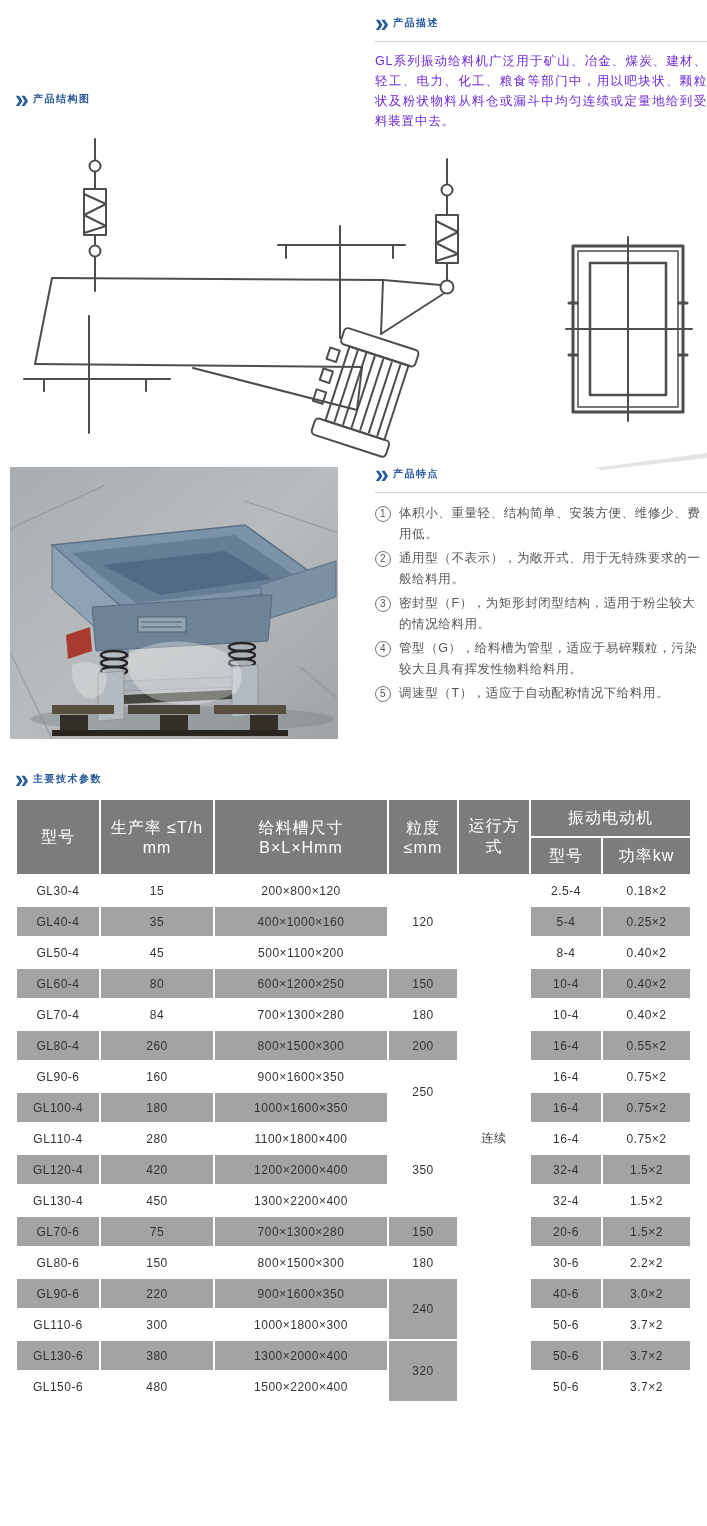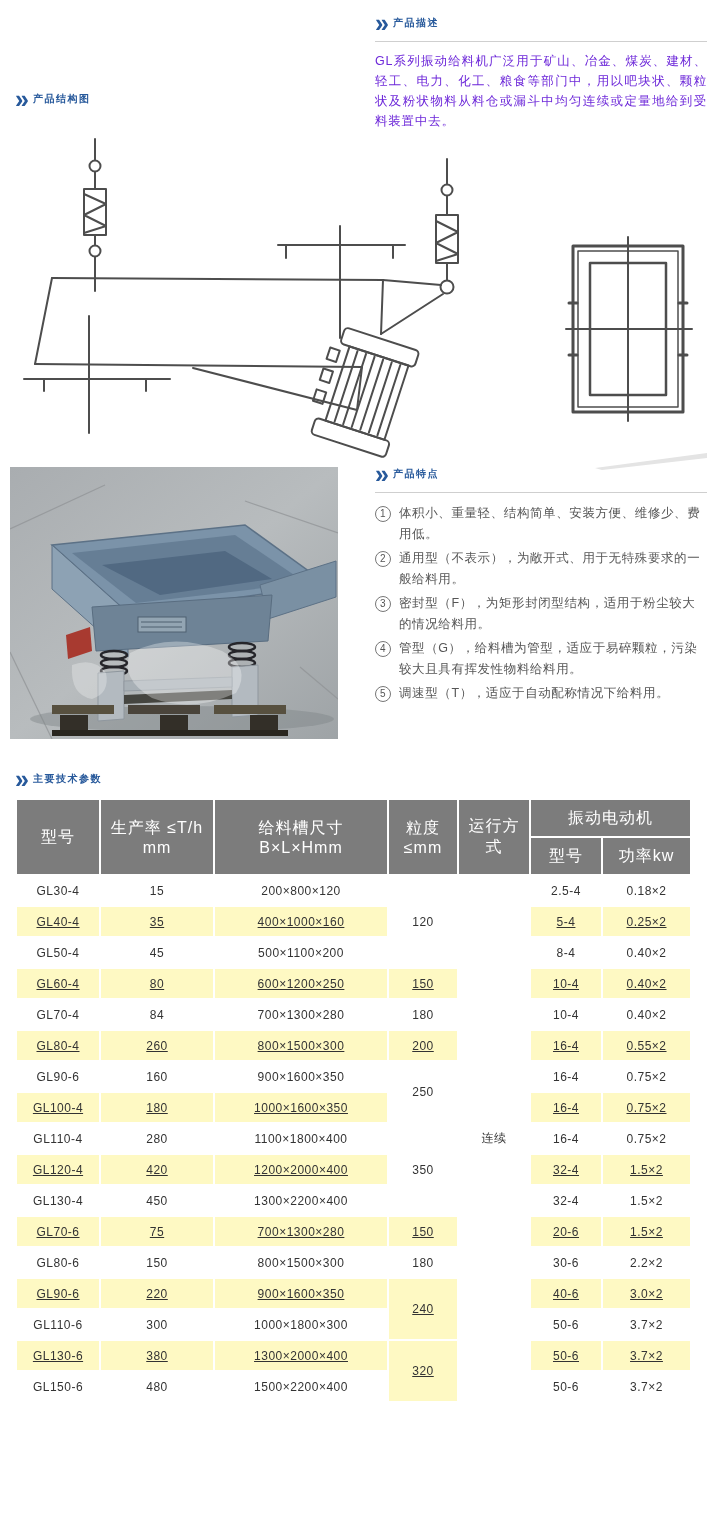--- a/index.html
+++ b/index.html
@@ -19,21 +19,21 @@
   #features-list{list-style:none;margin:10px 0 0 0;padding:0;}
   #features-list li{display:flex;gap:8px;margin-bottom:3px;font-size:12.5px;line-height:21px;color:#555;letter-spacing:0.6px;}
   .fnum{flex:0 0 14px;height:14px;border:1px solid #777;border-radius:50%;font-size:10px;line-height:14px;
         text-align:center;margin-top:3px;color:#555;}
   .deco-tri{position:absolute;right:0;top:-12px;}
   
   #param-sec{left:15px;top:770px;width:677px;}
   table{border-collapse:separate;border-spacing:2px;width:677px;table-layout:fixed;margin-top:10px;}
   th{background:#7c7c7c;color:#fff;font-weight:normal;font-size:16px;height:28px;padding:4px;letter-spacing:1px;}
   td{background:#fff;text-align:center;vertical-align:middle;font-size:12px;color:#333;height:29px;padding:0;letter-spacing:0.5px;}
-  td.shade{background:#fef9c3;text-decoration:underline;}
+  td.shade{background:#a3a3a3;}
   
   #struct-sec{left:15px;top:90px;}
   #diagram{left:10px;top:133px;}
   #photo{left:10px;top:467px;}
 </style>
 </head>
 <body>
 
 <div id="page">
 

